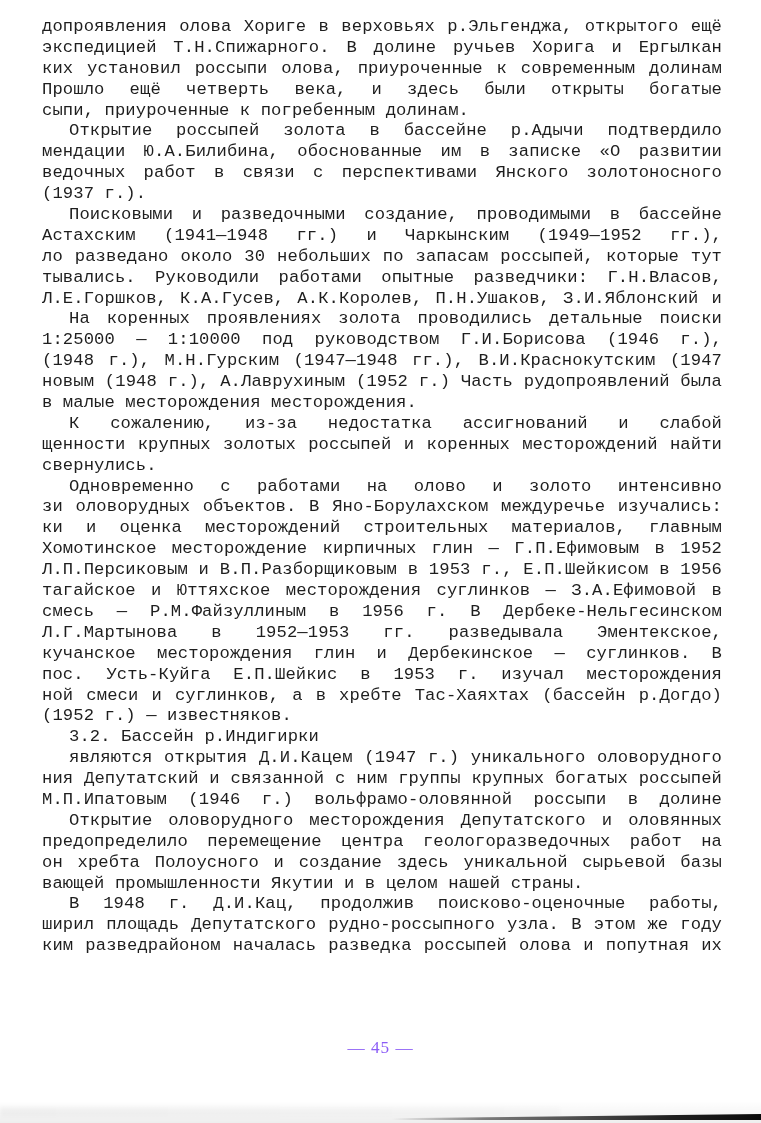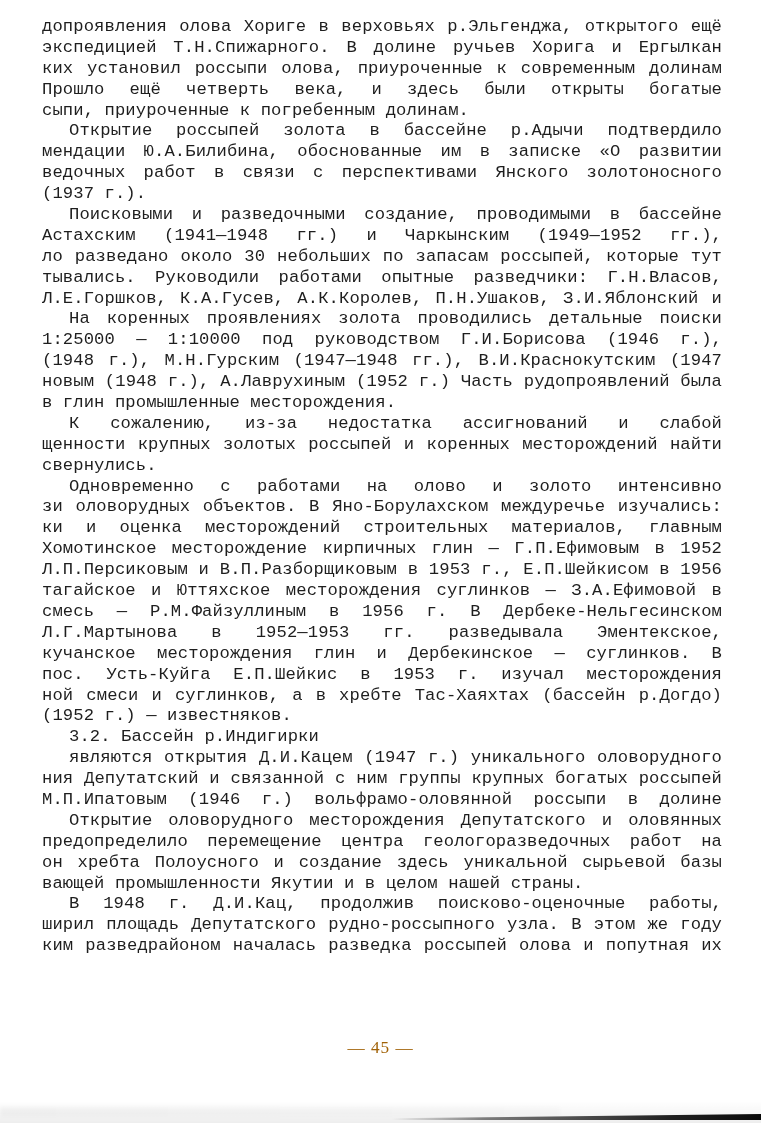--- a/index.html
+++ b/index.html
@@ -38,21 +38,21 @@
   .para.indent .line:first-child{text-indent:27px;}
   .para.heading .line{text-align-last:left;}
   .footer{
     position:absolute;
     top:1038px;
     left:0;
     width:761px;
     text-align:center;
     font-size:17.2px;
     line-height:20.9px;
-    color:#a16207;
+    color:#8b5cf6;
     letter-spacing:1px;
   }
   
   .bottom-haze{
     position:absolute;
     left:0;
     bottom:0;
     width:100%;
     height:22px;
     background:linear-gradient(to bottom, rgba(0,0,0,0) 0%, rgba(0,0,0,0.045) 70%, rgba(0,0,0,0.07) 100%);
@@ -102,21 +102,21 @@
         <div class="line">Астахским (1941—1948 гг.) и Чаркынским (1949—1952 гг.), разведрайонами бы-</div>
         <div class="line">ло разведано около 30 небольших по запасам россыпей, которые тут же отраба-</div>
         <div class="line">тывались. Руководили работами опытные разведчики: Г.Н.Власов, К.Я.Власов,</div>
         <div class="line rag">Л.Е.Горшков, К.А.Гусев, А.К.Королев, П.Н.Ушаков, З.И.Яблонский и др.</div>
       </div>
       <div class="para indent">
         <div class="line">На коренных проявлениях золота проводились детальные поиски масштаба</div>
         <div class="line">1:25000 — 1:10000 под руководством Г.И.Борисова (1946 г.), В.В.Беренчиковой</div>
         <div class="line">(1948 г.), М.Н.Гурским (1947—1948 гг.), В.И.Краснокутским (1947 г.), Л.Е.Лео-</div>
         <div class="line">новым (1948 г.), А.Лаврухиным (1952 г.) Часть рудопроявлений была переведена</div>
-        <div class="line rag">в глин промышленные месторождения.</div>
+        <div class="line rag">в малые месторождения месторождения.</div>
       </div>
       <div class="para indent">
         <div class="line">К сожалению, из-за недостатка ассигнований и слабой технической осна-</div>
         <div class="line">щенности крупных золотых россыпей и коренных месторождений найти не уда-</div>
         <div class="line rag">свернулись.</div>
       </div>
       <div class="para indent">
         <div class="line">Одновременно с работами на олово и золото интенсивно проводились поис-</div>
         <div class="line">зи оловорудных объектов. В Яно-Борулахском междуречье изучались: Ойюн-</div>
         <div class="line">ки и оценка месторождений строительных материалов, главным образом, вбли-</div>

